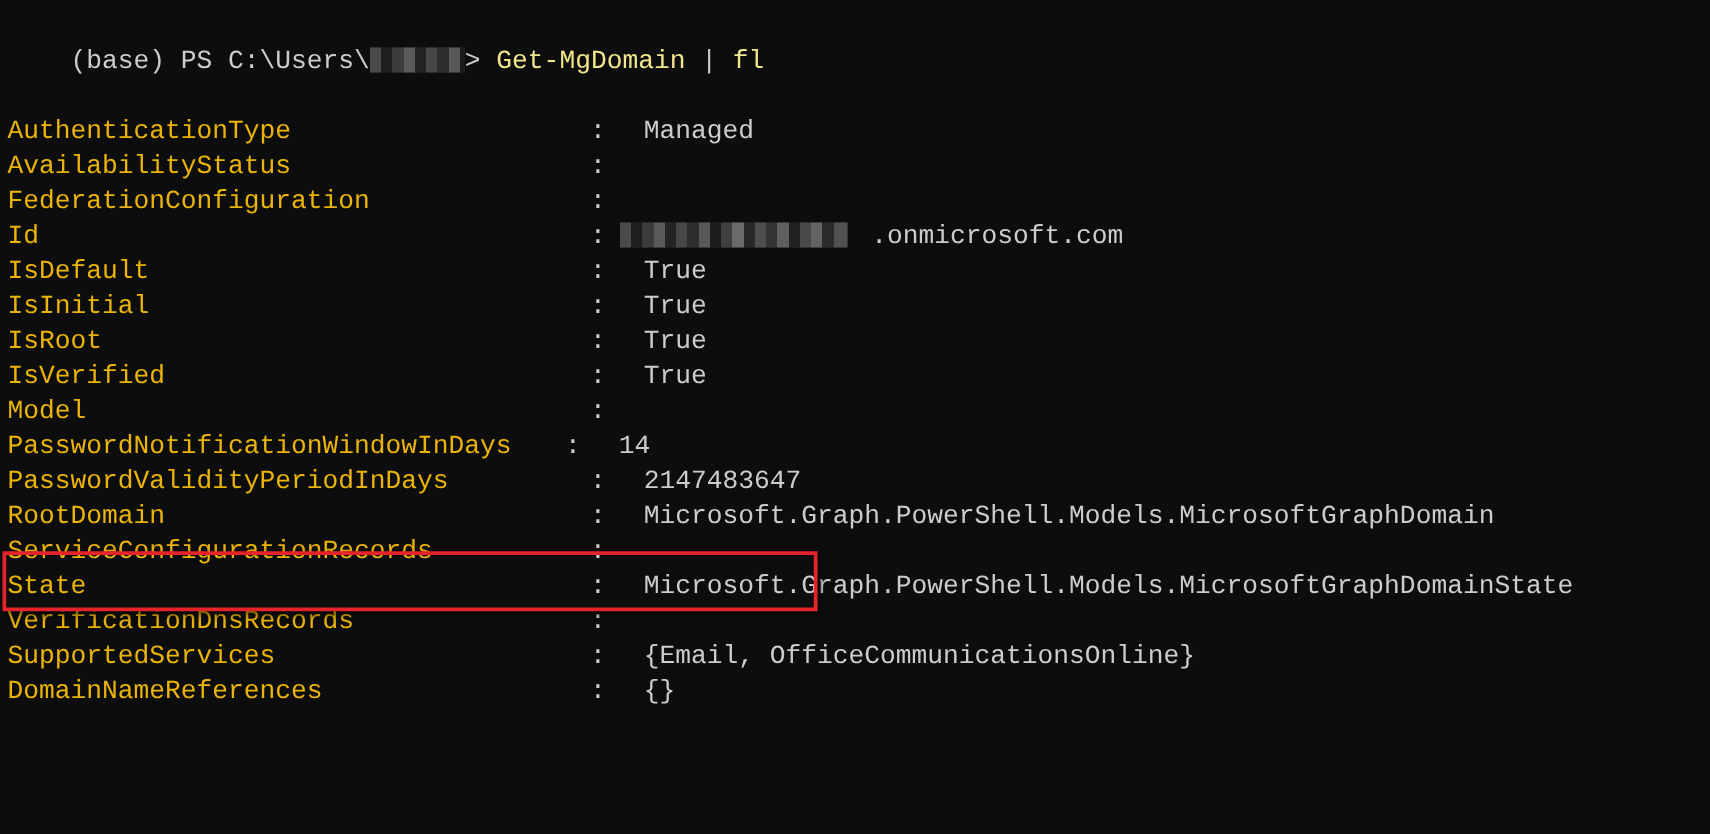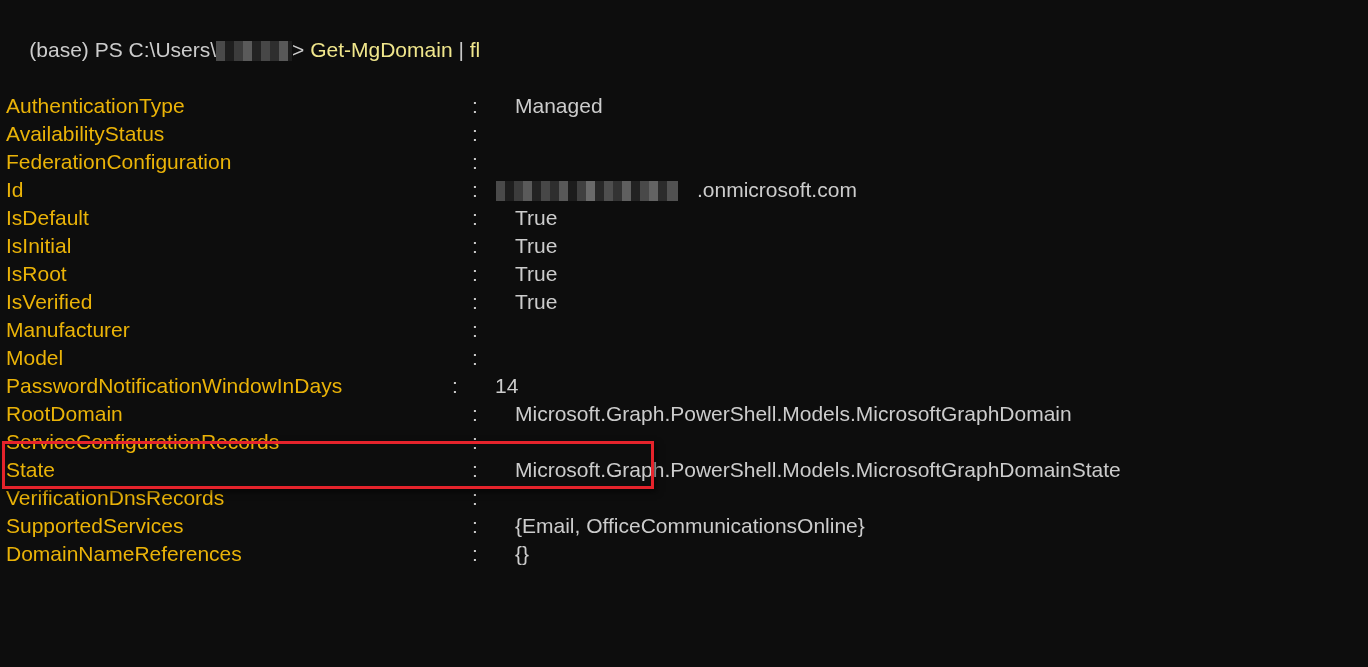--- a/index.html
+++ b/index.html
@@ -12,21 +12,21 @@
     height: 667px;
     overflow: hidden;
     font-family: "DejaVu Sans Mono", monospace;
   }
 
   #terminal {
     position: relative;
     width: 1164px;
     height: 667px;
     background: #0d0d0d;
-    font-family: Liberation Sans, sans-serif;
+    font-family: Liberation Mono, monospace;
     font-size: 21px;
     line-height: 28px;
     color: #c8c8c8;
     box-sizing: border-box;
     padding: 8px 0 0 6px;
   }
 
   .line {
     height: 28px;
     white-space: pre;
@@ -138,23 +138,23 @@
 
   <div id="output">
       <div class="line"><span class="prop-name">AuthenticationType</span><span class="prop-colon">:</span><span class="prop-value">Managed</span></div>
       <div class="line"><span class="prop-name">AvailabilityStatus</span><span class="prop-colon">:</span><span class="prop-value"></span></div>
       <div class="line"><span class="prop-name">FederationConfiguration</span><span class="prop-colon">:</span><span class="prop-value"></span></div>
       <div class="line"><span class="prop-name">Id</span><span class="prop-colon">:</span><span class="redact redact-id"><span class="rrow r1"></span><span class="rrow r2"></span></span><span class="prop-value">.onmicrosoft.com</span></div>
       <div class="line"><span class="prop-name">IsDefault</span><span class="prop-colon">:</span><span class="prop-value">True</span></div>
       <div class="line"><span class="prop-name">IsInitial</span><span class="prop-colon">:</span><span class="prop-value">True</span></div>
       <div class="line"><span class="prop-name">IsRoot</span><span class="prop-colon">:</span><span class="prop-value">True</span></div>
       <div class="line"><span class="prop-name">IsVerified</span><span class="prop-colon">:</span><span class="prop-value">True</span></div>
-      <div class="line"><span class="prop-name">Manufacturer</span><span class="prop-colon">:</span><span class="prop-value"></span></div>
       <div class="line"><span class="prop-name">Model</span><span class="prop-colon">:</span><span class="prop-value"></span></div>
       <div class="line"><span class="prop-name wide">PasswordNotificationWindowInDays</span><span class="prop-colon">:</span><span class="prop-value">14</span></div>
+      <div class="line"><span class="prop-name">PasswordValidityPeriodInDays</span><span class="prop-colon">:</span><span class="prop-value">2147483647</span></div>
       <div class="line"><span class="prop-name">RootDomain</span><span class="prop-colon">:</span><span class="prop-value">Microsoft.Graph.PowerShell.Models.MicrosoftGraphDomain</span></div>
       <div class="line"><span class="prop-name">ServiceConfigurationRecords</span><span class="prop-colon">:</span><span class="prop-value"></span></div>
       <div class="line"><span class="prop-name">State</span><span class="prop-colon">:</span><span class="prop-value">Microsoft.Graph.PowerShell.Models.MicrosoftGraphDomainState</span></div>
       <div class="line"><span class="prop-name">VerificationDnsRecords</span><span class="prop-colon">:</span><span class="prop-value"></span></div>
       <div class="line"><span class="prop-name">SupportedServices</span><span class="prop-colon">:</span><span class="prop-value">{Email, OfficeCommunicationsOnline}</span></div>
       <div class="line"><span class="prop-name">DomainNameReferences</span><span class="prop-colon">:</span><span class="prop-value">{}</span></div>
     </div>
 
   <div id="highlight-box"></div>
 </div>

